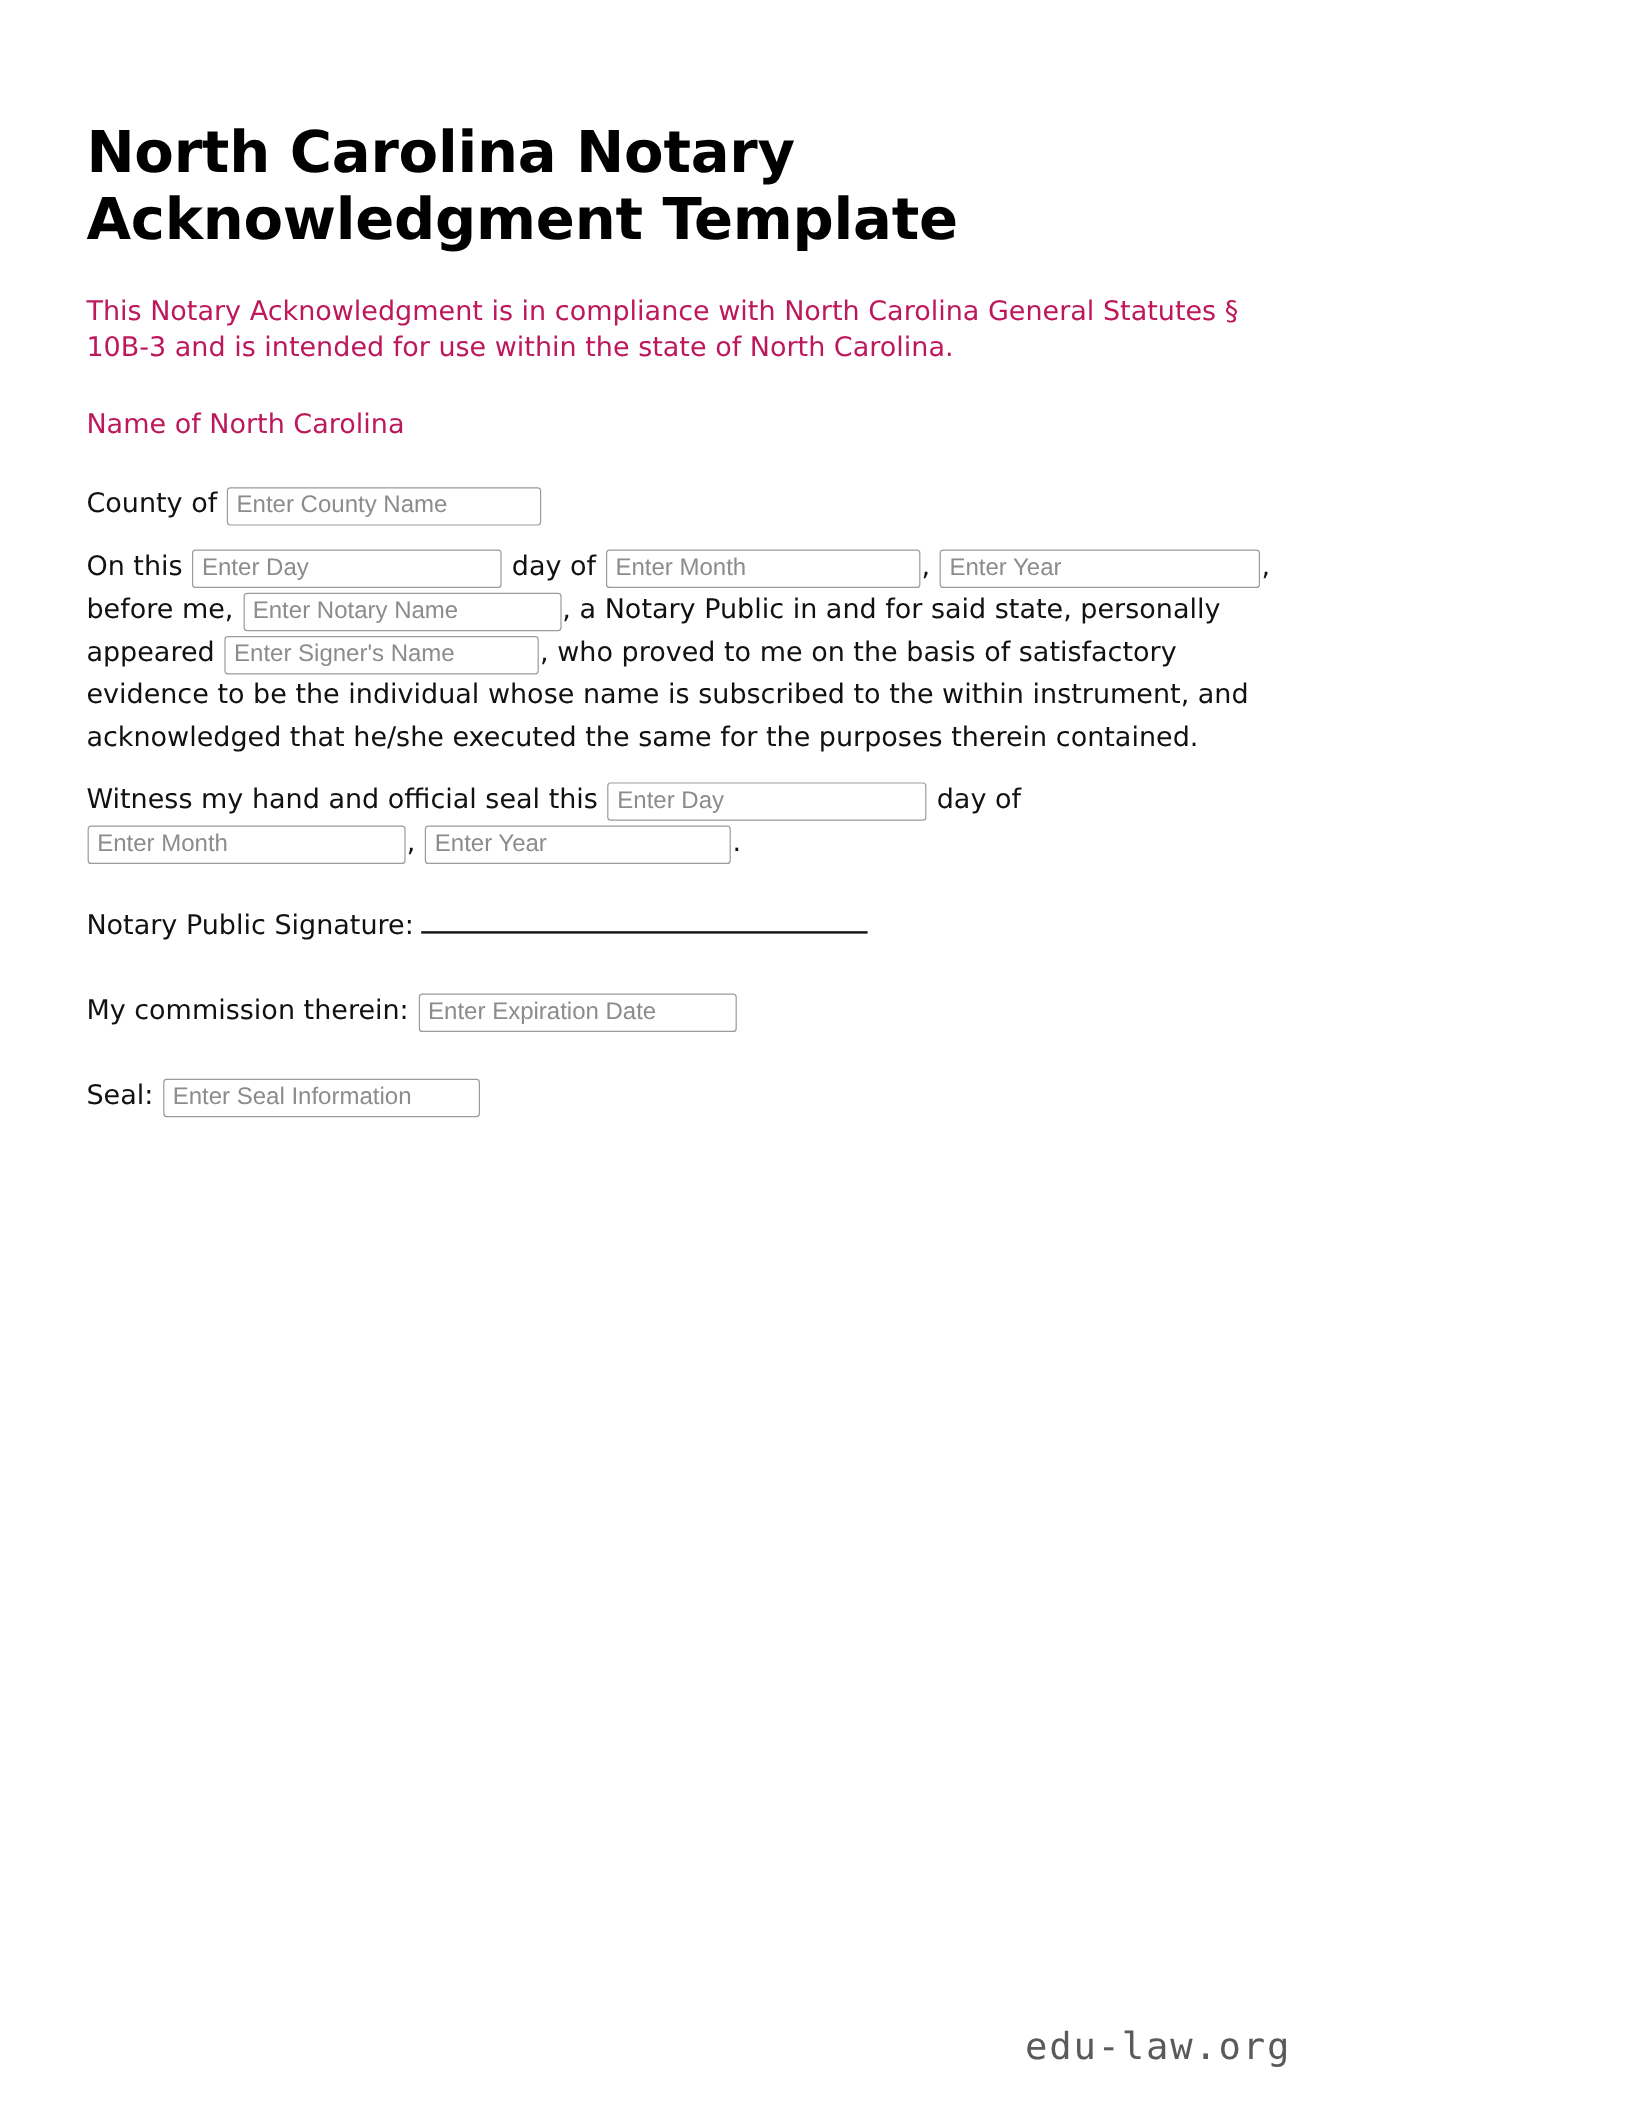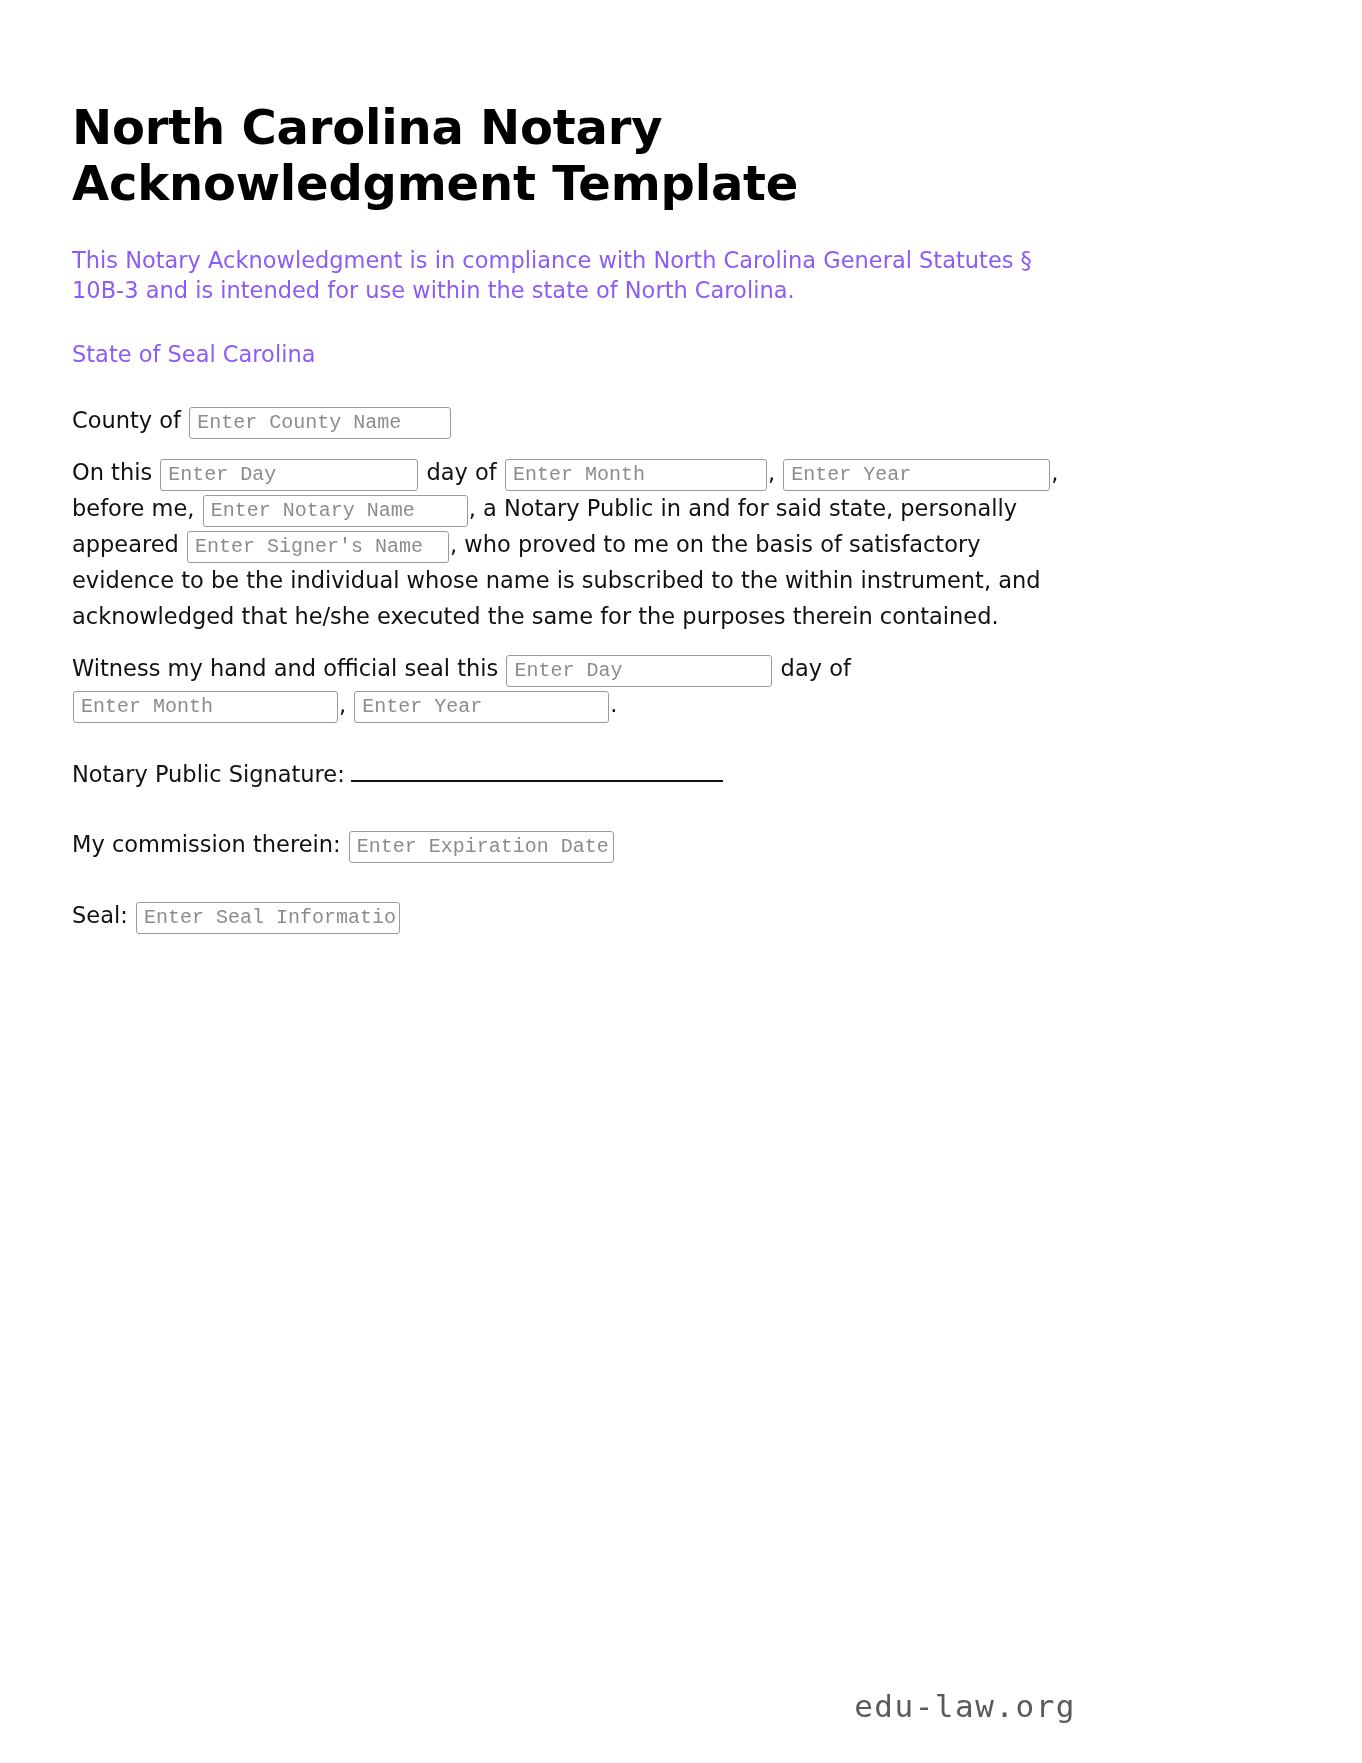--- a/index.html
+++ b/index.html
@@ -31,41 +31,41 @@
     margin: 0 0 0 0;
     padding-top: 12px;
     max-width: 1090px;
     color: #000;
   }
   p.para {
     font-size: 22.5px;
     line-height: 1.34;
     margin: 34px 0 0 0;
     max-width: 1082px;
-    color: #8b5cf6;
+    color: #be185d;
   }
   p.para.tight {
     margin-top: 33px;
   }
   .fieldline {
     font-size: 22.5px;
     line-height: 1.72;
     margin: 32px 0 0 0;
     max-width: 1090px;
     color: #111;
   }
   .blockpara {
     font-size: 22.5px;
     line-height: 1.58;
     margin: 16px 0 0 0;
     max-width: 1090px;
     color: #111;
   }
   input.tf {
-    font-family: Liberation Mono, monospace;
+    font-family: Liberation Sans, sans-serif;
     font-size: 20px;
     color: #222;
     background: #ffffff;
     border: 1px solid #9b9b9b;
     border-radius: 3px;
     padding: 3px 2px 4px 7px;
     box-sizing: border-box;
     vertical-align: baseline;
     margin: 0 1px;
     outline: none;
@@ -107,21 +107,21 @@
 </style>
 </head>
 <body>
 
 <div class="page">
 
   <h1 class="doc-title">North Carolina Notary Acknowledgment Template</h1>
 
   <p class="para">This Notary Acknowledgment is in compliance with North Carolina General Statutes § 10B-3 and is intended for use within the state of North Carolina.</p>
 
-  <p class="para tight">State of Seal Carolina</p>
+  <p class="para tight">Name of North Carolina</p>
 
   <div class="fieldline">
     <span>County of</span>
     <input class="tf w-county" type="text" placeholder="Enter County Name" style="">
   </div>
 
   <div class="blockpara">
     <span>On this</span>
     <input class="tf w-day" type="text" placeholder="Enter Day" style="">
     <span>day of</span>

